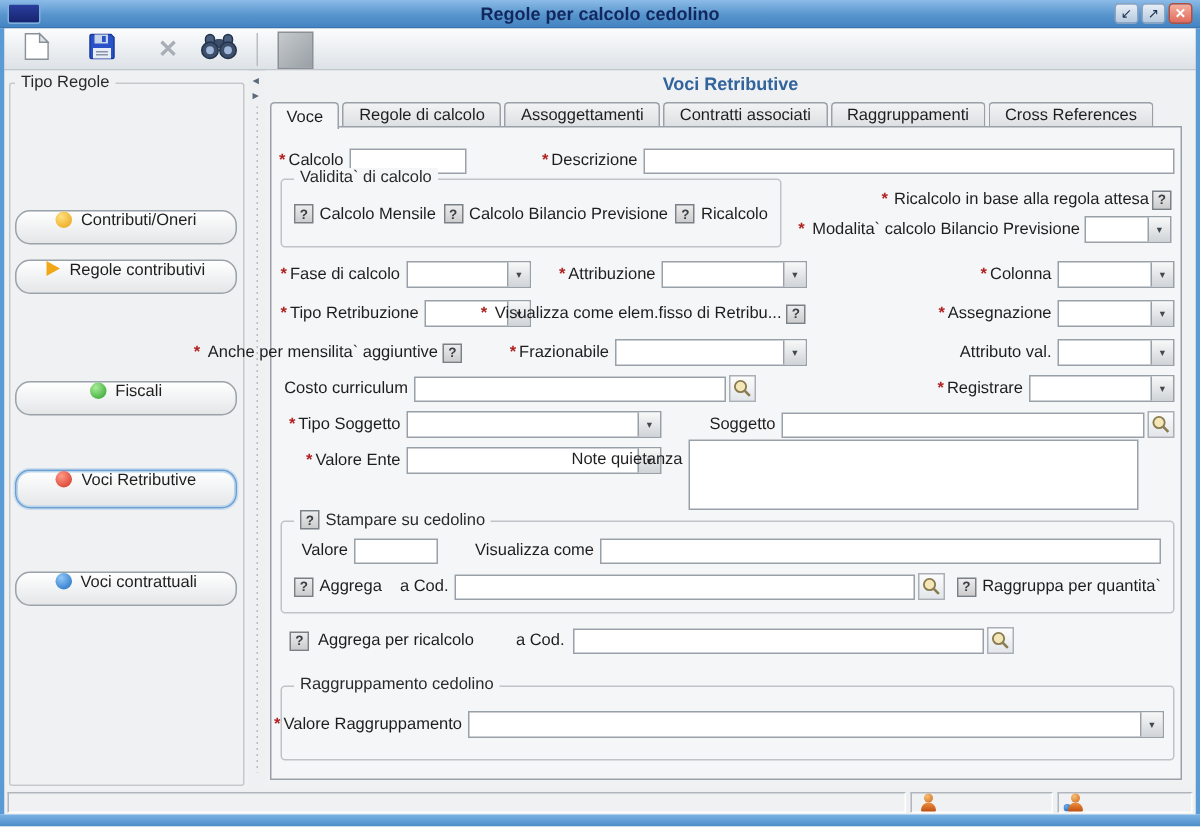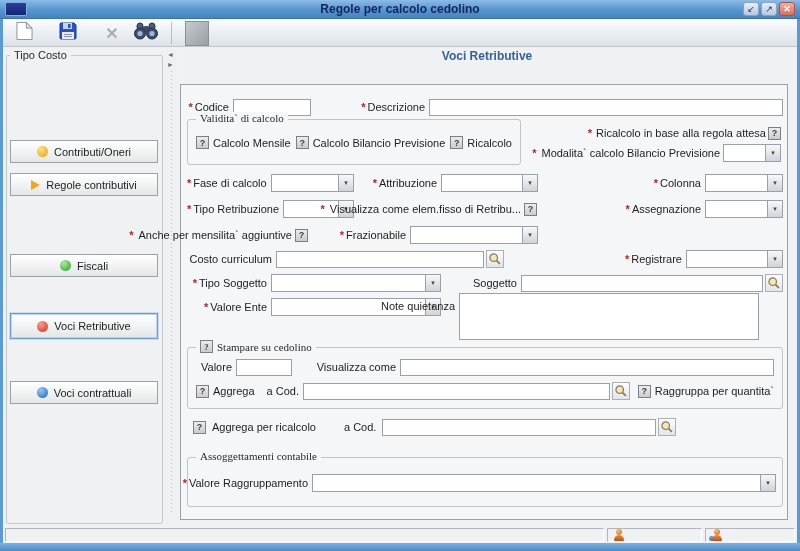--- a/index.html
+++ b/index.html
@@ -34,22 +34,22 @@
   .tb-disabled { position:absolute; left:182px; top:2px; width:24px; height:25px;
     background:linear-gradient(135deg,#c6cacd,#999fa5); border:1px solid #8a9096; }
 
   
   .sidebar { position:absolute; left:3px; top:47px; width:163px; height:480px; background:#f0f1f2; }
   .side-group { position:absolute; left:3px; right:3px; top:8px; bottom:3px;
     border:1px solid #c6c9cc; border-radius:2px; }
   .side-legend { position:absolute; top:-7px; left:3px; background:#f0f1f2; padding:0 4px;
     font-size:11px; color:#2a2a2a; }
   .side-btn { position:absolute; left:7px; width:148px; height:23px; display:flex;
-    align-items:center; justify-content:center; gap:6px; font-size:11px; color:#1a1a1a;
-    background:linear-gradient(#ffffff,#e4e6e8); border:1px solid #9aa2aa; border-radius:0; cursor:default; }
+    align-items:flex-start; justify-content:center; gap:6px; font-size:11px; color:#1a1a1a;
+    background:linear-gradient(#ffffff,#e4e6e8); border:1px solid #9aa2aa; border-radius:10px; cursor:default; }
   .side-btn.selected { border:1px solid #6a9fd0; box-shadow:0 0 0 1px #b9d4ee inset, 0 0 0 1px #c9dcf0; }
   .sphere { width:11px; height:11px; border-radius:50%; }
   .sphere.yellow { background:radial-gradient(circle at 35% 30%, #ffe080, #e8a010); }
   .sphere.green  { background:radial-gradient(circle at 35% 30%, #a8ec98, #28a028); }
   .sphere.red    { background:radial-gradient(circle at 35% 30%, #ff9a88, #d03020); }
   .sphere.blue   { background:radial-gradient(circle at 35% 30%, #92c9f8, #1868c0); }
   .tri { width:0; height:0; border-left:9px solid #f0a818; border-top:5px solid transparent; border-bottom:5px solid transparent; }
 
   
   .splitter { position:absolute; left:166px; top:47px; width:11px; height:480px; }
@@ -81,21 +81,21 @@
     font-size:7px; color:#404850; display:flex; align-items:center; justify-content:center; cursor:default; }
   .cb { width:13px; height:13px; flex:none; background:linear-gradient(#ececec,#cccccc);
     border:1px solid #7a8086; font-size:9px; font-weight:bold; color:#3a4046;
     display:inline-flex; align-items:center; justify-content:center; cursor:default; }
   .mag { width:18px; height:18px; flex:none; border:1px solid #aab0b6;
     background:linear-gradient(#fcfcfc,#e2e6ea); display:inline-flex; align-items:center; justify-content:center; cursor:default; }
   .frow { position:absolute; display:flex; align-items:center; height:20px; }
   .cell { position:absolute; display:flex; align-items:center; height:20px; }
   .group { position:absolute; border:1px solid #c0c4c8; border-radius:3px; }
   .group-legend { position:absolute; top:-8px; left:8px; background:#f5f6f7; padding:0 4px;
-    font-size:11px; color:#2a2a2a; display:flex; align-items:center; gap:4px; white-space:nowrap;font-family:Liberation Serif, serif; }
+    font-size:11px; color:#2a2a2a; display:flex; align-items:center; gap:4px; white-space:nowrap; }
 
   
   .statusbar { position:absolute; left:3px; right:3px; bottom:8px; height:16px; background:#eef0f2;
     display:flex; gap:3px; padding:1px 2px; }
   .status-cell { border:1px solid; border-color:#b0b6bc #ffffff #ffffff #b0b6bc; background:#f0f1f3;
     display:flex; align-items:center; padding-left:5px; }
   .person { position:relative; width:12px; height:12px; }
   .person::before { content:''; position:absolute; top:0; left:3px; width:6px; height:6px; border-radius:50%;
     background:radial-gradient(circle at 35% 30%, #f8c070, #d06820); }
   .person::after { content:''; position:absolute; bottom:0; left:1px; width:10px; height:6px;
@@ -156,21 +156,21 @@
             <circle cx="19" cy="11.5" r="2.6" fill="#9fb6d8"></circle>
           </svg>
       </span>
     </div>
     <div class="tb-sep"></div>
     <div class="tb-disabled"></div>
   </div>
 
   <div class="sidebar">
     <div class="side-group">
-      <span class="side-legend">Tipo Costo</span>
+      <span class="side-legend">Tipo Regole</span>
     </div>
     <div class="side-btn" style="top:93px">
       <span class="sphere yellow"></span>
       <span class="lbl">Contributi/Oneri</span>
     </div>
     <div class="side-btn" style="top:126px">
       <span class="tri"></span>
       <span class="lbl">Regole contributivi</span>
     </div>
     <div class="side-btn" style="top:207px">
@@ -189,27 +189,35 @@
 
   <div class="splitter">
     <span class="split-arrow" style="top:4px">◄</span>
     <span class="split-arrow" style="top:14px">►</span>
     <span class="split-dots"></span>
   </div>
 
   <div class="main">
     <div class="main-title">Voci Retributive</div>
 
+    <div class="tabs">
+      <div class="tab active">Voce</div>
+      <div class="tab">Regole di calcolo</div>
+      <div class="tab">Assoggettamenti</div>
+      <div class="tab">Contratti associati</div>
+      <div class="tab">Raggruppamenti</div>
+      <div class="tab">Cross References</div>
+    </div>
 
     <div class="tab-panel">
 
       <div class="frow" style="left:6px; top:12px; width:596px">
         <span class="fl" style="width:42px">
           <i class="req">*</i>
-          <span class="lbl">Codice</span>
+          <span class="lbl">Calcolo</span>
         </span>
         <input class="inp" style="width: 78px; margin-left: 4px;">
         <span class="fl" style="width:88px; margin-left:26px">
           <i class="req">*</i>
           <span class="lbl">Descrizione</span>
         </span>
         <input class="inp" style="flex: 1 1 0%; margin-left: 4px;">
       </div>
 
       <div class="group" style="left:6px; top:34px; width:334px; height:46px">
@@ -304,20 +312,29 @@
         <i class="req">*</i>
         <span class="lbl">Anche per mensilita` aggiuntive</span>
         <span class="cb">?</span>
       </div>
       <div class="cell" style="left:140px; top:140px; width:217px">
         <span class="fl" style="flex:1">
           <i class="req">*</i>
             <span class="lbl">Frazionabile</span>
         </span>
         <span class="combo" style="width:128px; margin-left:4px">
+          <span class="combo-fld"></span>
+            <span class="combo-btn">▾</span>
+        </span>
+      </div>
+      <div class="cell" style="left:424px; top:140px; width:178px">
+        <span class="fl" style="flex:1">
+          <span class="lbl">Attributo val.</span>
+        </span>
+        <span class="combo" style="width:78px; margin-left:4px">
           <span class="combo-fld"></span>
             <span class="combo-btn">▾</span>
         </span>
       </div>
 
       <div class="frow" style="left:6px; top:164px; width:596px">
         <span class="fl" style="width:85px">
           <span class="lbl">Costo curriculum</span>
         </span>
         <input class="inp" style="width: 208px; margin-left: 4px;">
@@ -409,21 +426,21 @@
         <input class="inp" style="width: 274px; margin-left: 6px;">
         <span class="mag" style="margin-left:2px">
           <svg width="14" height="14" viewBox="0 0 16 16">
               <circle cx="6.5" cy="6.5" r="4.3" fill="#f5e6b8" stroke="#8a7a50" stroke-width="1.4"></circle>
               <line x1="9.8" y1="9.8" x2="13.6" y2="13.6" stroke="#8a7a50" stroke-width="2"></line>
             </svg>
         </span>
       </div>
 
       <div class="group" style="left:6px; top:372px; width:596px; height:50px">
-        <span class="group-legend">Assoggettamenti contabile</span>
+        <span class="group-legend">Raggruppamento cedolino</span>
         <div style="position:absolute; left:8px; right:6px; top:16px; height:18px; display:flex; align-items:center">
           <span class="fl" style="width:112px">
             <i class="req">*</i>
               <span class="lbl">Valore Raggruppamento</span>
           </span>
           <span class="combo" style="flex:1; margin-left:4px">
             <span class="combo-fld"></span>
               <span class="combo-btn">▾</span>
           </span>
         </div>

